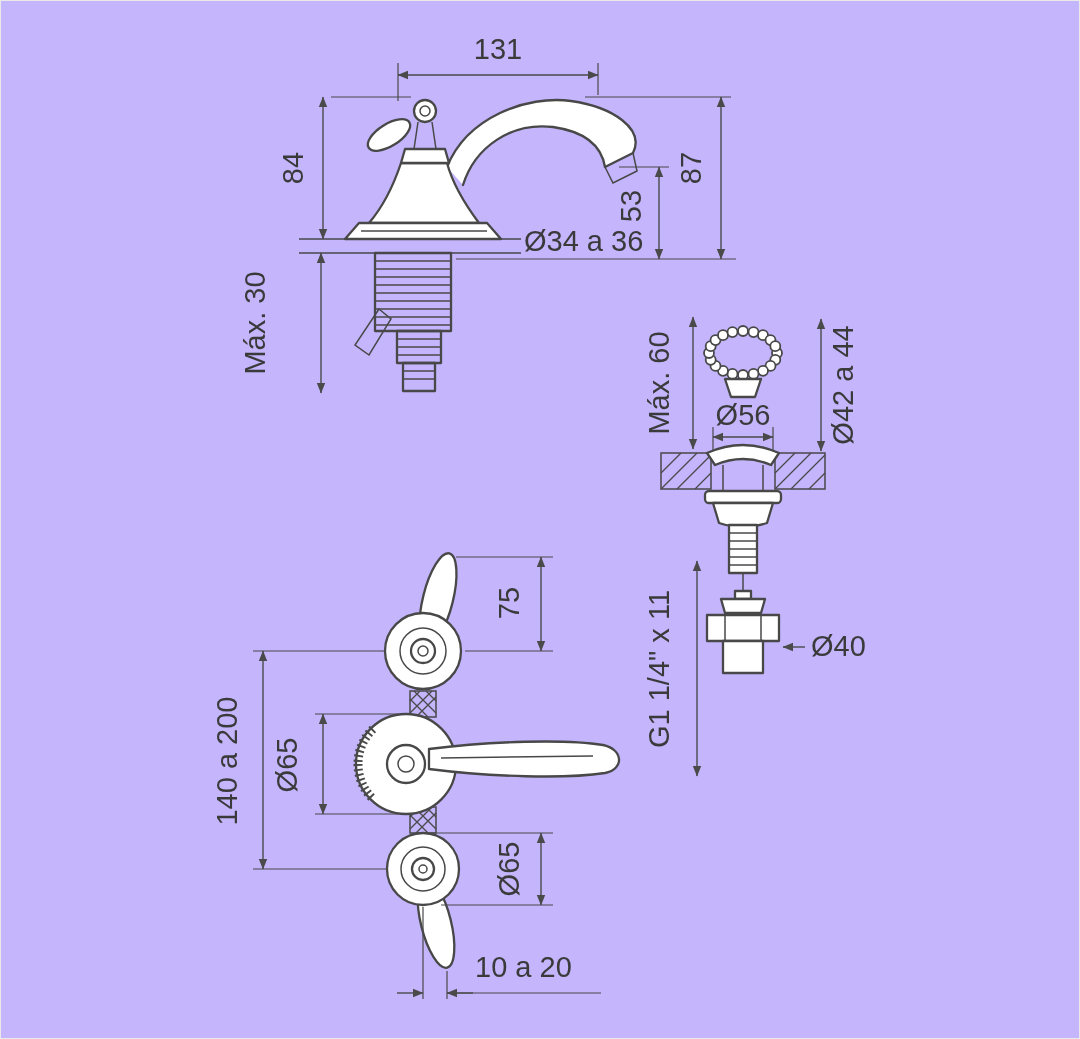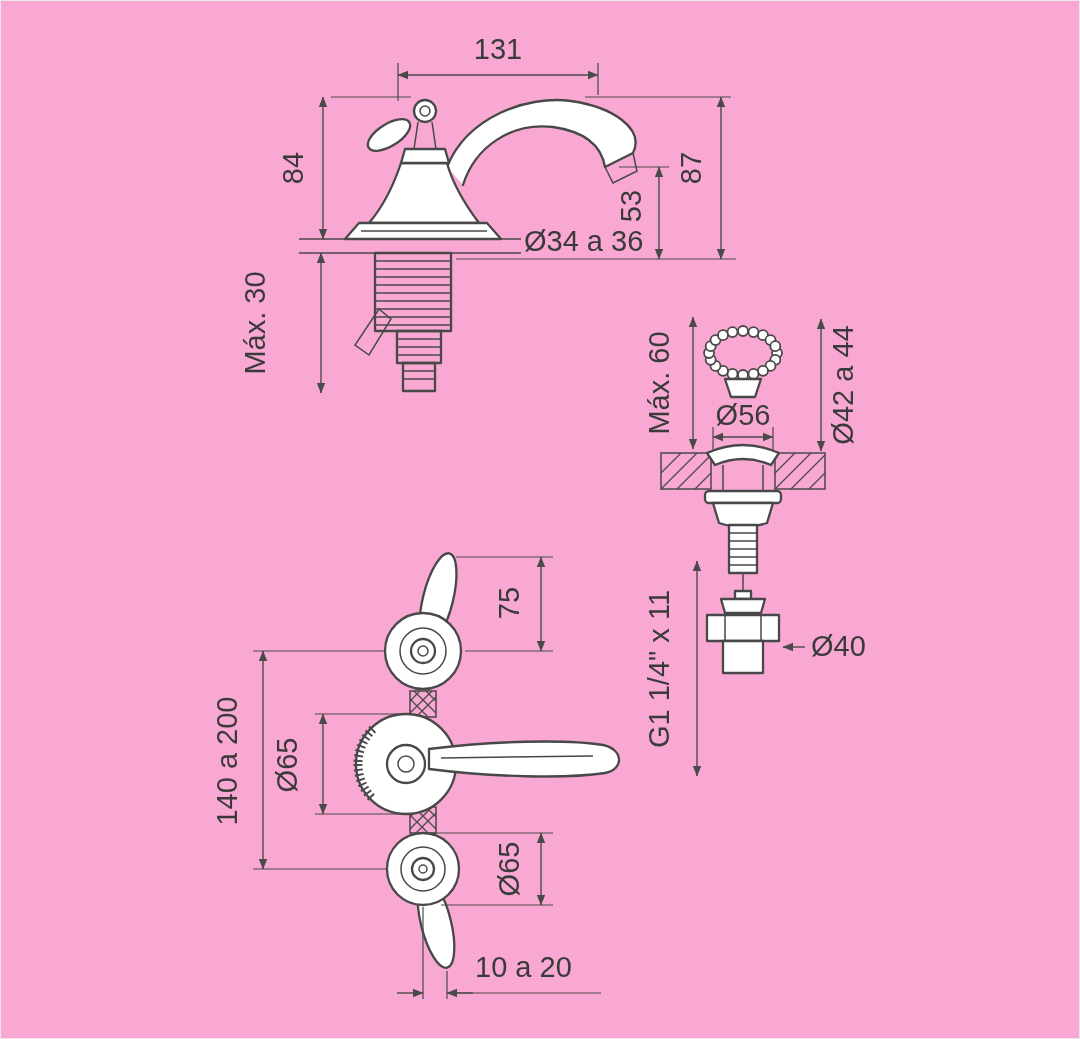--- a/index.html
+++ b/index.html
@@ -1,16 +1,16 @@
 <!DOCTYPE html>
 <html><head>
 <meta charset="utf-8">
 <style>
   html,body{margin:0;padding:0;background:#f6f6f6;}
-  .canvas{width:1080px;height:1039px;background:#f9a8d4;border:1px solid #e9e9e9;box-sizing:border-box;position:relative;overflow:hidden;}
+  .canvas{width:1080px;height:1039px;background:#c4b5fd;border:1px solid #e9e9e9;box-sizing:border-box;position:relative;overflow:hidden;}
   svg{display:block;}
   .t{font-family:"Liberation Sans",sans-serif;font-size:29px;fill:#3a3a3a;}
   .obj{fill:none;stroke:#484848;stroke-width:2.3;stroke-linecap:round;stroke-linejoin:round;}
   .objf{fill:#ffffff;stroke:#484848;stroke-width:2.3;stroke-linecap:round;stroke-linejoin:round;}
   .thin{fill:none;stroke:#484848;stroke-width:1.5;}
   .dim{fill:none;stroke:#4a4a4a;stroke-width:1.4;}
   .ext{fill:none;stroke:#4a4a4a;stroke-width:1.2;}
   .hatchline{stroke:#4a4a4a;stroke-width:1.3;}
   .bead{fill:#ffffff;stroke:#484848;stroke-width:1.8;}
   .knurl{fill:none;stroke:#4a4a4a;stroke-width:9;stroke-dasharray:2 3;}

